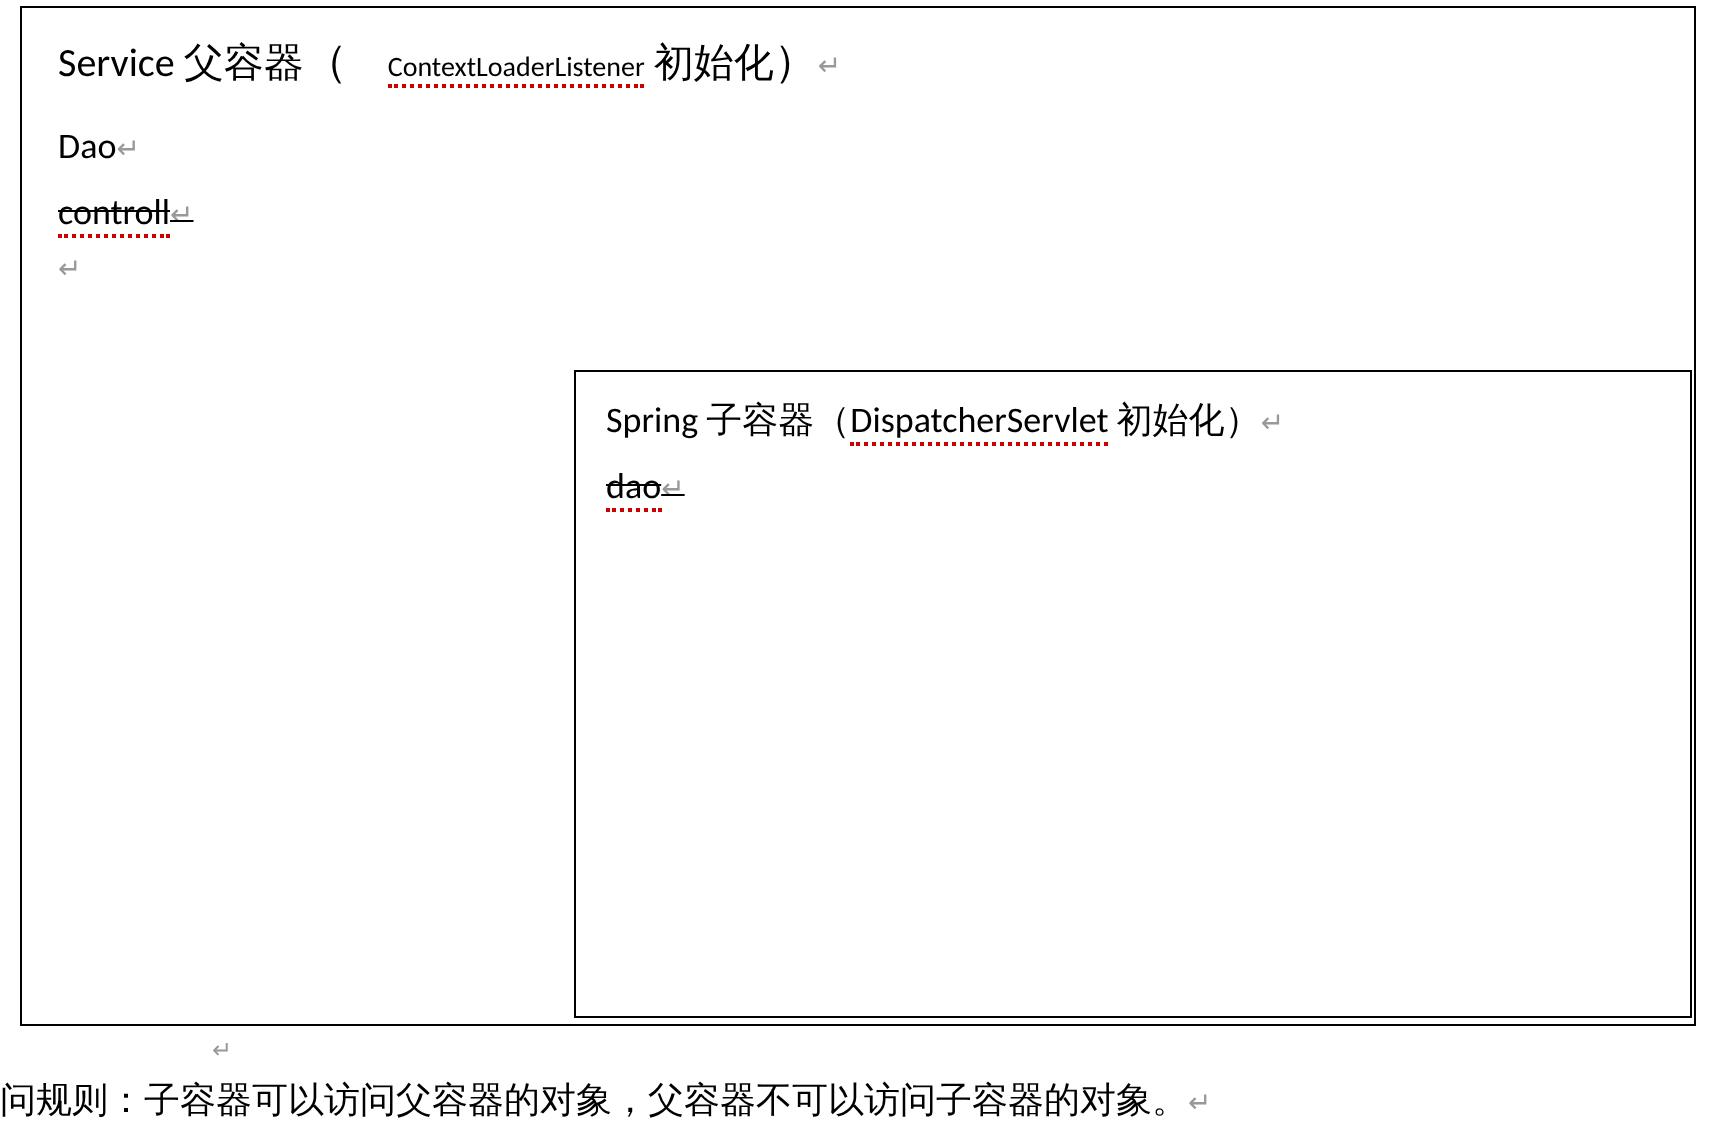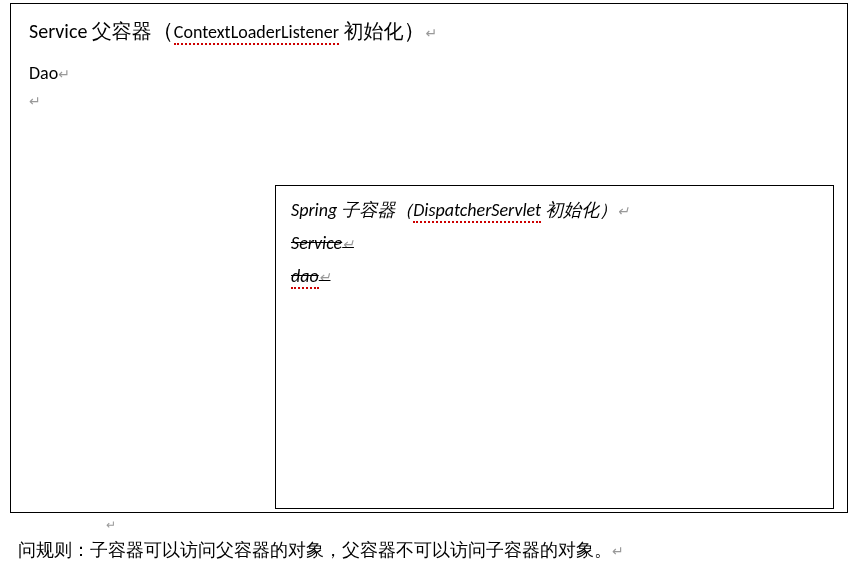--- a/index.html
+++ b/index.html
@@ -23,22 +23,23 @@
       height: 510px;
       border: 1px solid #000;
       padding: 12px 18px;
     }
     .parent-title {
       font-size: 20px;
       color: #000;
       margin-bottom: 14px;
     }
     .parent-title .classname {
-      font-size: 18px;
+      font-size: 14px;
       border-bottom: 2px dotted #c00;
+      margin-left: 20px;
     }
     .parent-title .paren {
       font-size: 22px;
     }
     .parent-title .cjk {
       font-size: 20px;
     }
     .carriage {
       color: #999;
       font-size: 14px;
@@ -57,45 +58,44 @@
       border-bottom: 2px dotted #c00;
     }
     .item-line.strike {
       text-decoration: line-through;
     }
     .item-line.strike .squiggle-red {
       border-bottom: 2px dotted #c00;
     }
     .child-container {
       position: absolute;
-      left: 264px;
+      left: 276px;
       top: 181px;
       width: 559px;
       height: 324px;
       border: 1px solid #000;
       background: #fff;
       padding: 12px 15px;
-      font-style: italic;
     }
     .child-title {
       font-size: 18px;
       color: #000;
       margin-bottom: 8px;
     }
     .child-title .classname {
       border-bottom: 2px dotted #c00;
     }
     .solo-carriage {
       font-size: 14px;
       color: #999;
       margin-top: 6px;
     }
     .bottom-text {
       position: absolute;
-      left: 18px;
+      left: 0;
       top: 538px;
       font-size: 18px;
       color: #000;
     }
     .small-carriage-outside {
       position: absolute;
       left: 106px;
       top: 518px;
       font-size: 12px;
       color: #999;
@@ -107,34 +107,34 @@
 <div class="parent-container">
   <div class="parent-title">
     <span>Service 父容器</span><span class="paren">（</span><span class="classname">ContextLoaderListener</span><span class="cjk"> 初始化</span><span class="paren">）</span><span class="carriage">↵</span>
   </div>
 
   <div class="item-line">
     <span>Dao</span><span class="carriage">↵</span>
   </div>
 
 
+  <div class="item-line strike">
+    <span class="squiggle-red">controll</span><span class="carriage">↵</span>
+  </div>
 
   <div class="solo-carriage">
     <span>↵</span>
   </div>
 
   <div class="child-container">
     <div class="child-title">
       <span>Spring 子容器</span><span>（</span><span class="classname">DispatcherServlet</span><span> 初始化</span><span>）</span><span class="carriage">↵</span>
     </div>
 
 
-    <div class="item-line strike">
-      <span>Service</span><span class="carriage">↵</span>
-    </div>
 
     <div class="item-line strike">
       <span class="squiggle-red">dao</span><span class="carriage">↵</span>
     </div>
   </div>
 </div>
 
 <div class="small-carriage-outside">
   <span>↵</span>
 </div>

